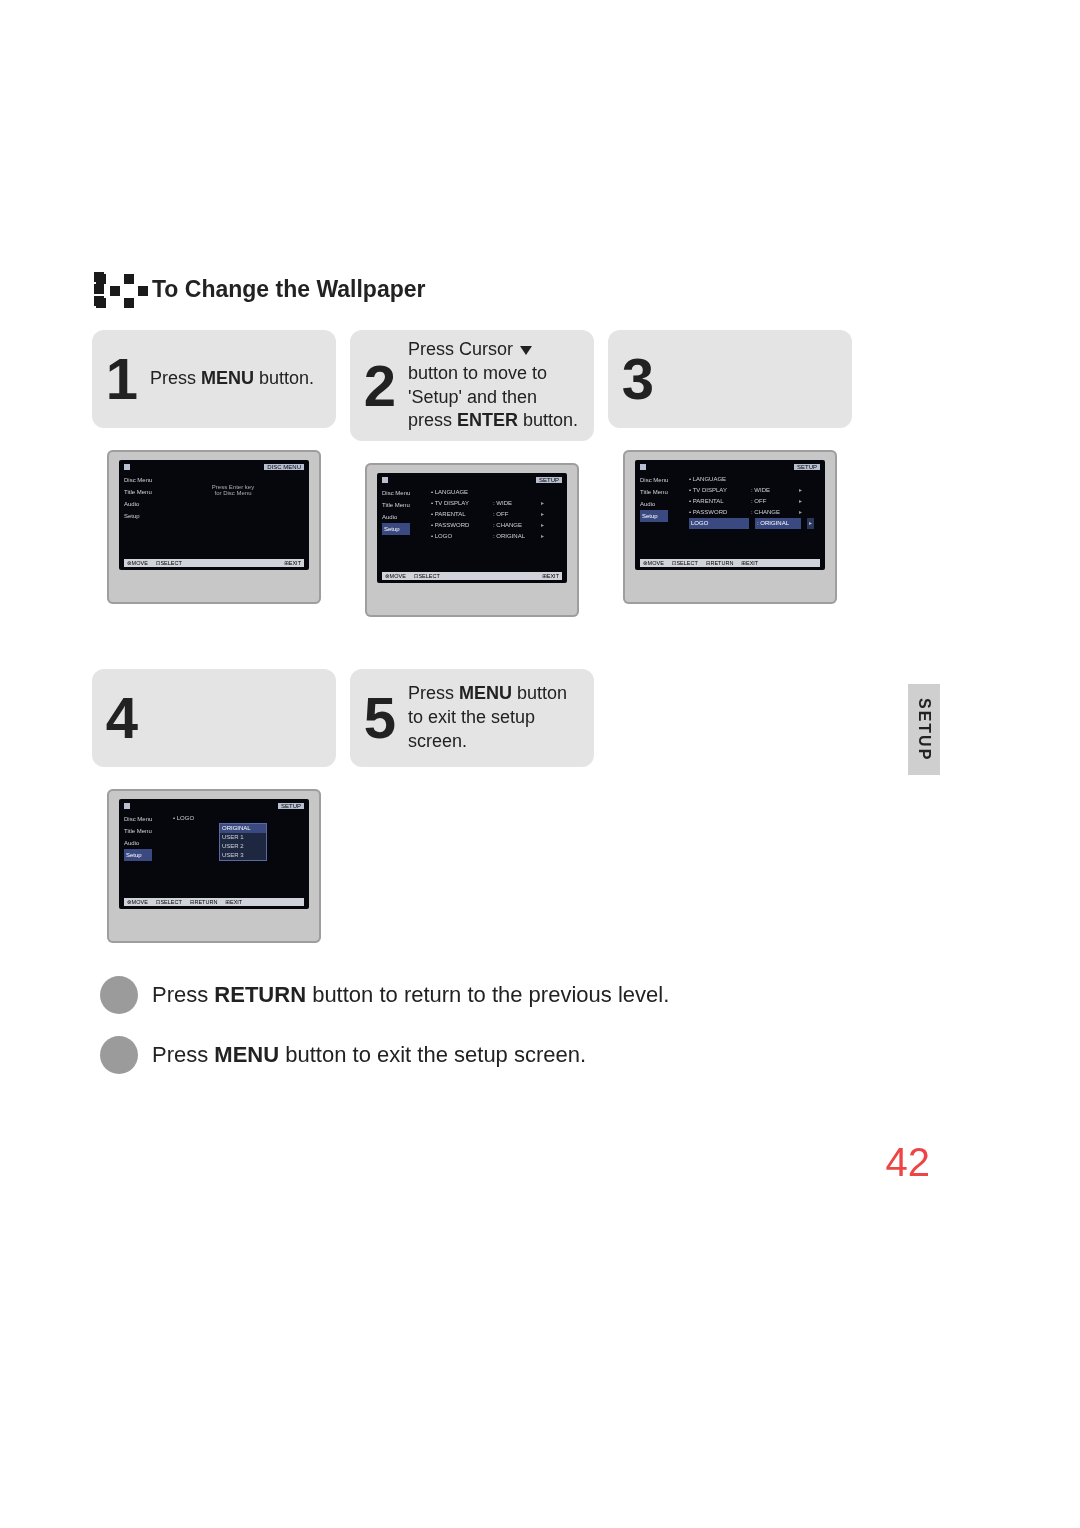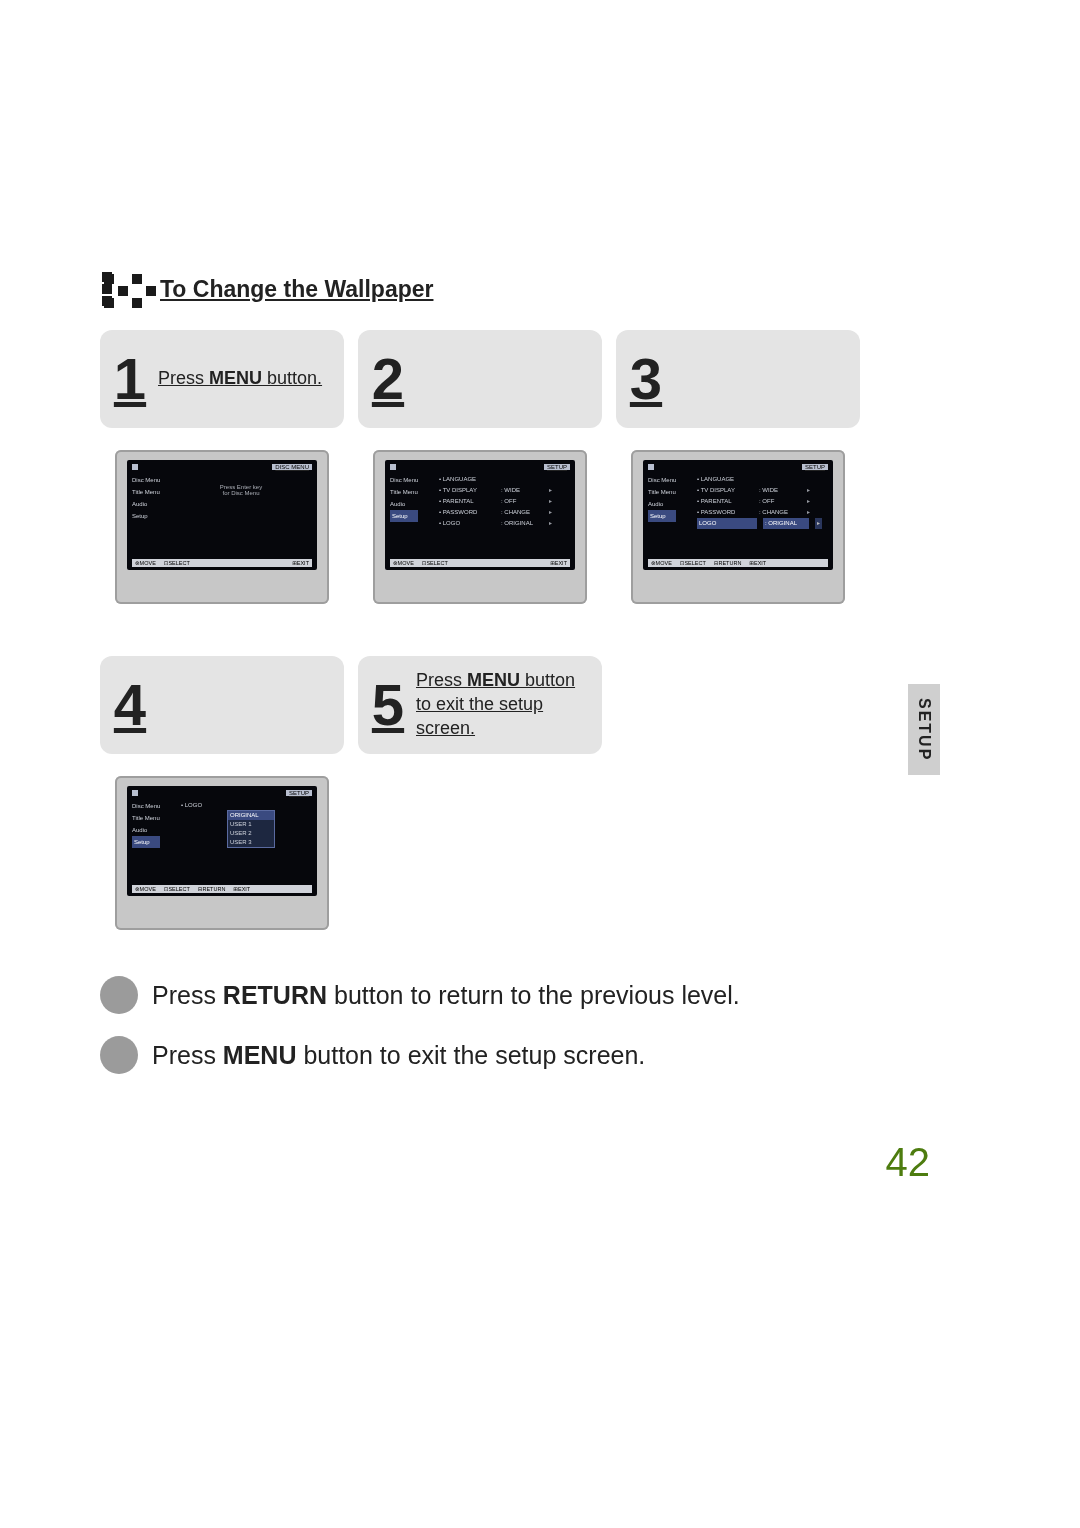--- a/index.html
+++ b/index.html
@@ -1,17 +1,17 @@
 <!DOCTYPE html>
 <html><head>
 <meta charset="utf-8">
 <style>
   html,body{margin:0;padding:0;background:#fff;}
   body{width:1080px;height:1528px;font-family:Arial,Helvetica,sans-serif;color:#222;position:relative;}
-  .page{position:absolute;left:100px;top:270px;width:790px;text-decoration:underline;}
+  .page{position:absolute;left:92px;top:270px;width:790px;}
   .heading-row{display:flex;align-items:center;gap:10px;margin-bottom:22px;}
   .heading-icon span{display:inline-block;width:10px;height:10px;background:#1a1a1a;margin:2px;}
   .heading-icon{line-height:0;width:50px;}
   .heading-icon .r{display:block;white-space:nowrap;}
   .heading{font-size:23px;font-weight:bold;}
   .steps{display:flex;flex-wrap:wrap;gap:14px;}
   .step{width:244px;}
   .step-top{background:#e4e4e4;border-radius:12px;padding:8px 12px;display:flex;align-items:center;min-height:82px;}
   .num{font-size:58px;font-weight:bold;line-height:1;margin-right:10px;min-width:36px;text-align:center;}
   .txt{font-size:18px;line-height:1.32;}
@@ -31,22 +31,22 @@
   .rows .c1{width:56px;}
   .rows .c2{width:42px;}
   .rows .ar{opacity:.7;}
   .hilite{background:#3a4a80;color:#fff;padding:0 2px;}
   .foot{position:absolute;left:5px;right:5px;bottom:3px;background:#d0d3da;color:#000;font-size:5.5px;padding:1px 3px;display:flex;gap:8px;}
   .side-tab{position:absolute;left:908px;top:684px;width:24px;background:#cfcfcf;padding:14px 4px;font-size:16px;font-weight:bold;letter-spacing:2px;display:flex;flex-direction:column;align-items:center;}
   .side-tab span{writing-mode:vertical-rl;}
   .notes{position:absolute;left:100px;top:976px;width:790px;}
   .note-row{display:flex;align-items:center;margin-bottom:22px;}
   .dot{width:38px;height:38px;border-radius:50%;background:#9b9b9b;margin-right:14px;flex:none;}
-  .note-txt{font-size:25px;}
-  .page-num{position:absolute;right:150px;top:1140px;font-size:40px;color:#4d7c0f;}
+  .note-txt{font-size:22px;}
+  .page-num{position:absolute;right:150px;top:1140px;font-size:40px;color:#ef4444;}
   .dropdown{position:absolute;left:100px;top:24px;background:#1d2740;border:1px solid #5a6aa0;font-size:6px;width:46px;}
   .dropdown div{padding:0 2px;line-height:9px;}
 </style>
 </head>
 <body>
 
 <div class="page">
   <div class="heading-row">
     <div class="heading-icon">
       <span class="r"><span></span><span style="visibility:hidden"></span><span></span></span>
@@ -87,20 +87,21 @@
           </div>
         </div>
             <div class="tv-footer"></div>
           </div>
       </div>
     </div>
 
     <div class="step">
       <div class="step-top">
           <div class="num">2</div>
+        <div class="txt">Press Cursor <span class="tri"></span> button to move to 'Setup' and then press <b>ENTER</b> button.</div>
       </div>
       <div class="tv">
           <div class="tv-frame">
             <div class="tv-screen">
         <div class="hdr">
                 <span></span>
                 <span>SETUP</span>
               </div>
         <div class="menuL">
           <div>Disc Menu</div>

